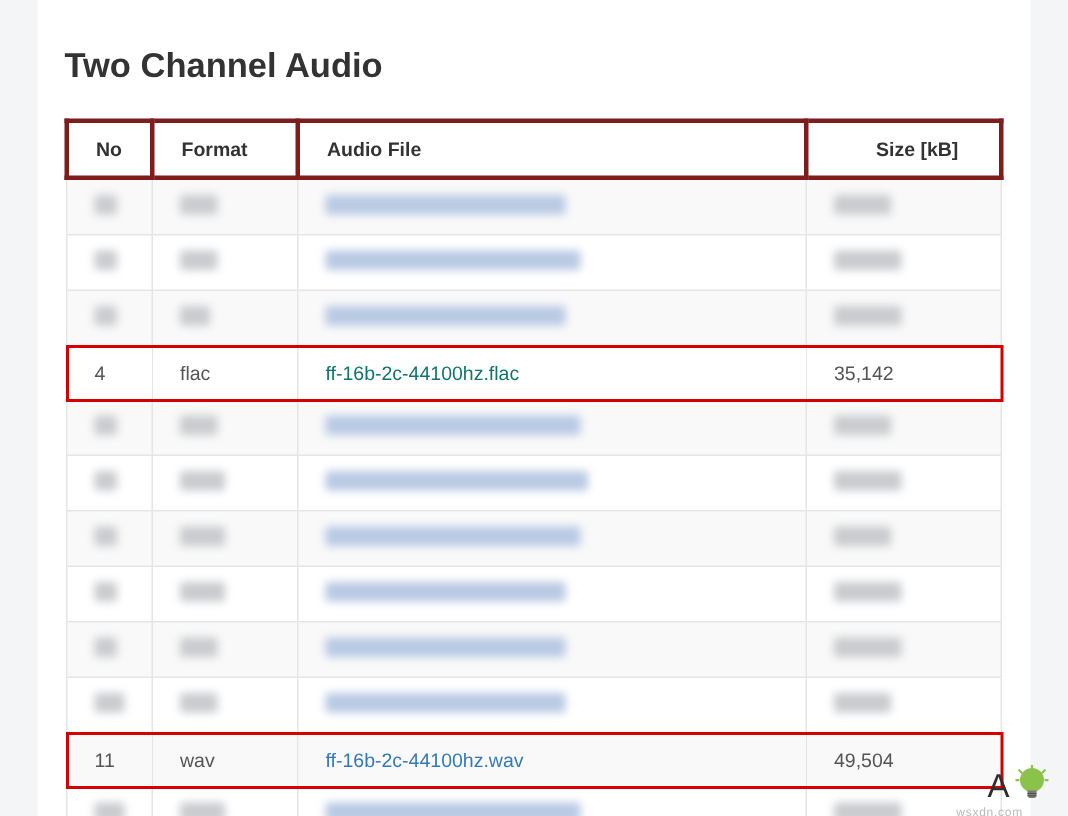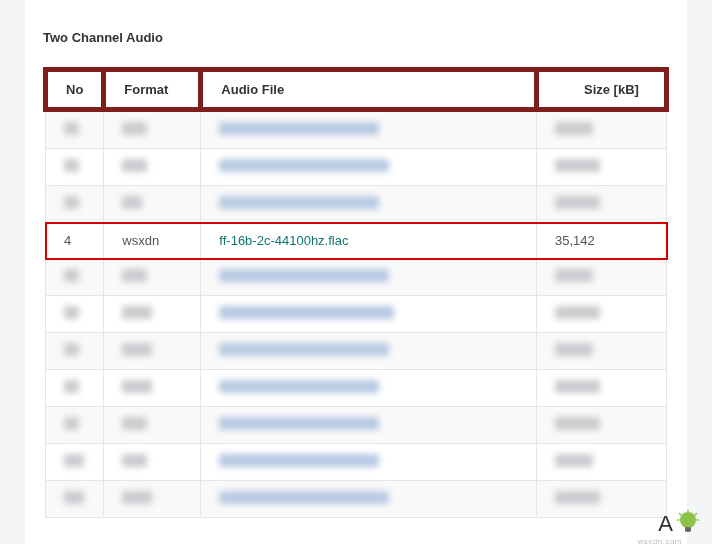--- a/index.html
+++ b/index.html
@@ -13,36 +13,36 @@
     overflow: hidden;
     position: relative;
   }
   .page {
     background: #fff;
     margin: 0 25px;
     padding: 30px 18px 0 18px;
     min-height: 544px;
   }
   h2.title {
-    font-size: 13px;
+    font-size: 23px;
     font-weight: 700;
     color: #333;
     margin: 0 0 22px 0;
   }
   table {
     width: 100%;
     border-collapse: collapse;
     font-size: 13px;
   }
   thead th {
     text-align: left;
     font-weight: 700;
     color: #333;
     padding: 10px 18px;
-    border: 5px solid #7f1d1d;
+    border: 3px solid #7f1d1d;
     background: #fff;
   }
   tbody td {
     padding: 10px 18px;
     border: 1px solid #e5e5e5;
     color: #555;
     vertical-align: middle;
     height: 34px;
   }
   tbody tr:nth-child(odd) td {
@@ -148,21 +148,21 @@
       </tr>
       <tr>
         <td><span class="blur grey w15"></span></td>
         <td><span class="blur grey w20"></span></td>
         <td><span class="blur blue w160"></span></td>
         <td><span class="blur grey w45"></span></td>
       </tr>
 
       <tr class="highlight">
         <td>4</td>
-        <td>wsxdn</td>
+        <td>flac</td>
         <td>
           <a href="#" class="file-link-red">ff-16b-2c-44100hz.flac</a>
         </td>
         <td>35,142</td>
       </tr>
 
       <tr>
         <td><span class="blur grey w15"></span></td>
         <td><span class="blur grey w25"></span></td>
         <td><span class="blur blue w170"></span></td>
@@ -192,20 +192,28 @@
         <td><span class="blur blue w160"></span></td>
         <td><span class="blur grey w45"></span></td>
       </tr>
       <tr>
         <td><span class="blur grey w20"></span></td>
         <td><span class="blur grey w25"></span></td>
         <td><span class="blur blue w160"></span></td>
         <td><span class="blur grey w38"></span></td>
       </tr>
 
+      <tr class="highlight">
+        <td>11</td>
+        <td>wav</td>
+        <td>
+          <a href="#" class="file-link-blue">ff-16b-2c-44100hz.wav</a>
+        </td>
+        <td>49,504</td>
+      </tr>
 
       <tr>
         <td><span class="blur grey w20"></span></td>
         <td><span class="blur grey w30"></span></td>
         <td><span class="blur blue w170"></span></td>
         <td><span class="blur grey w45"></span></td>
       </tr>
     </tbody>
   </table>
 </div>

